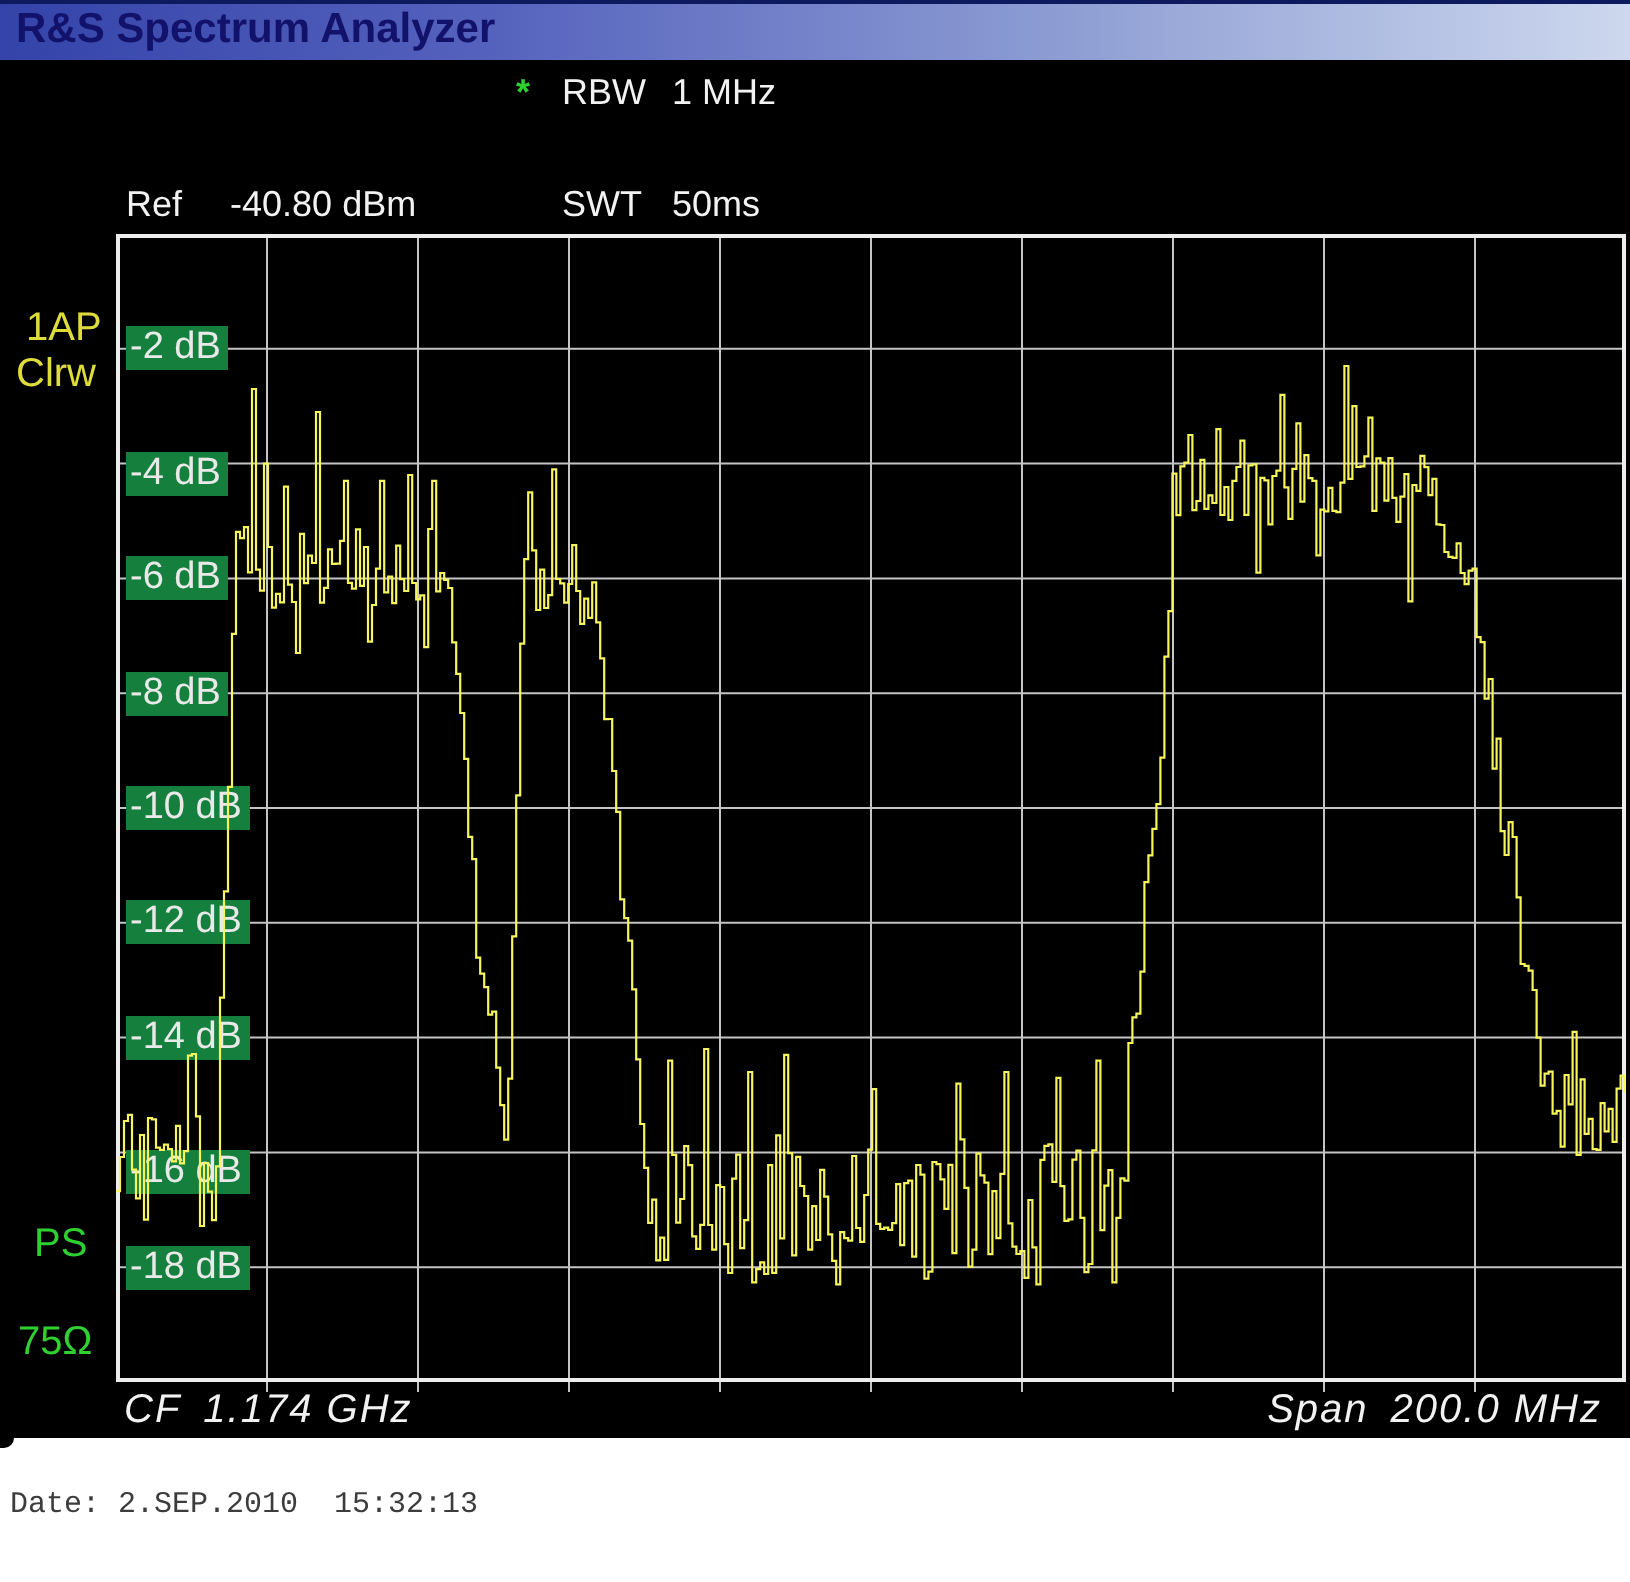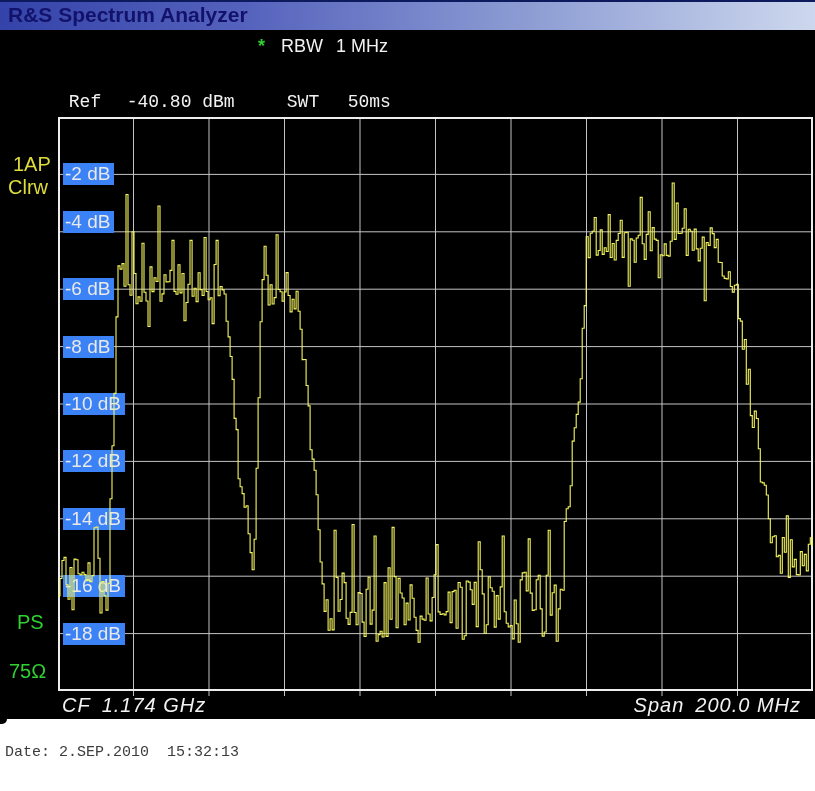--- a/index.html
+++ b/index.html
@@ -20,21 +20,21 @@
   .ast{display:inline-block;width:18px;color:#2fd132;font-weight:bold;font-size:18px;}
   .hlabel{display:inline-block;width:47px;}
   .hlabel2{display:inline-block;width:50px;}
   .col1{position:absolute;left:40px;}
   .col2{position:absolute;left:258px;}
   
   .plot{position:absolute;left:58px;top:117px;width:755px;height:574px;}
   .plot svg{position:absolute;left:0;top:0;overflow:visible;}
   #grid-svg{z-index:1;}
   .ylabels{position:absolute;left:0;top:0;width:100%;height:100%;z-index:2;}
-  .ylab{position:absolute;left:5px;height:22px;line-height:22px;background:#3b82f6;
+  .ylab{position:absolute;left:5px;height:22px;line-height:22px;background:#15803d;
         color:#e9e9e9;font-size:19px;padding:0 4px 0 2px;white-space:nowrap;}
   #trace-svg{z-index:3;pointer-events:none;}
   
   .side{position:absolute;font-size:20px;white-space:nowrap;}
   .yellow{color:#dedc3a;}
   .green{color:#2fd132;}
   
   .footer-bar{position:absolute;left:0;top:691px;width:815px;height:28px;background:#000;
               color:#f2f2f2;font-size:20px;line-height:28px;letter-spacing:1px;font-style:italic;}
   .cf{position:absolute;left:62px;top:0;}
@@ -57,21 +57,21 @@
 
     <div class="hrow" style="top:36px;left:0;width:815px;">
       <span class="col2">
         <span class="ast">*</span>
         <span class="hlabel2">RBW</span>
         <span>1 MHz</span>
       </span>
     </div>
 
 
-    <div class="hrow" style="top:92px;left:0;width:815px;font-family:Liberation Mono, monospace;">
+    <div class="hrow" style="top:92px;left:0;width:815px;">
       <span class="col1">
         <span class="ast"></span>
         <span class="hlabel">Ref</span>
         <span>-40.80 dBm</span>
       </span>
       <span class="col2">
         <span class="ast"></span>
         <span class="hlabel2">SWT</span>
         <span>50ms</span>
       </span>
@@ -107,21 +107,21 @@
           <line x1="0" y1="229.6" x2="755" y2="229.6" stroke="#c4c4c4" stroke-width="1"></line>
           <line x1="0" y1="287" x2="755" y2="287" stroke="#c4c4c4" stroke-width="1"></line>
           <line x1="0" y1="344.4" x2="755" y2="344.4" stroke="#c4c4c4" stroke-width="1"></line>
           <line x1="0" y1="401.8" x2="755" y2="401.8" stroke="#c4c4c4" stroke-width="1"></line>
           <line x1="0" y1="459.2" x2="755" y2="459.2" stroke="#c4c4c4" stroke-width="1"></line>
           <line x1="0" y1="516.6" x2="755" y2="516.6" stroke="#c4c4c4" stroke-width="1"></line>
           <rect x="1" y="1" width="753" height="572" fill="none" stroke="#ededed" stroke-width="2"></rect>
         </svg>
       <div class="ylabels" id="ylabels">
           <div class="ylab" style="top: 46.4px;">-2 dB</div>
-          <div class="ylab" style="top: 94px;">-4 dB</div>
+          <div class="ylab" style="top: 109px;">-4 dB</div>
           <div class="ylab" style="top: 161.2px;">-6 dB</div>
           <div class="ylab" style="top: 218.6px;">-8 dB</div>
           <div class="ylab" style="top: 276px;">-10 dB</div>
           <div class="ylab" style="top: 333.4px;">-12 dB</div>
           <div class="ylab" style="top: 390.8px;">-14 dB</div>
           <div class="ylab" style="top: 458px;">-16 dB</div>
           <div class="ylab" style="top: 505.6px;">-18 dB</div>
         </div>
       <svg id="trace-svg" width="755" height="574" viewBox="0 0 755 574">
           <path d="M0 478.6H2.0V461.5H4.0V443.5H6.0V440.4H8.0V467.8H10.0V482.2H12.0V450.5H14.0V492.8H16.0V442.1H18.0V442.7H20.0V456.8H22.0V457.9H24.0V455.3H26.0V457.6H28.0V463.7H30.0V445.9H32.0V464.7H34.0V458.6H36.0V410.8H38.0V410.0H40.0V441.2H42.0V496.0H44.0V464.5H46.0V478.8H48.0V493.1H50.0V466.2H52.0V381.8H54.0V328.7H56.0V276.4H58.0V199.9H60.0V148.9H62.0V152.1H64.0V146.6H66.0V169.2H68.0V77.5H70.0V167.8H72.0V178.3H74.0V114.8H76.0V156.5H78.0V186.8H80.0V179.9H82.0V184.2H84.0V126.3H86.0V175.3H88.0V184.0H90.0V209.5H92.0V149.9H94.0V174.6H96.0V160.8H98.0V164.5H100.0V89.0H102.0V184.3H104.0V176.9H106.0V157.7H108.0V164.9H110.0V164.8H112.0V153.4H114.0V123.4H116.0V174.4H118.0V177.3H120.0V147.7H122.0V175.9H124.0V156.5H126.0V203.8H128.0V185.5H130.0V167.3H132.0V123.4H134.1V179.2H136.1V171.3H138.1V184.6H140.1V155.8H142.1V172.6H144.1V178.5H146.1V120.5H148.1V174.5H150.1V182.7H152.1V180.7H154.1V206.6H156.1V147.5H158.1V123.4H160.1V178.7H162.1V169.5H164.1V172.9H166.1V177.0H168.1V204.2H170.1V219.9H172.1V239.5H174.1V262.4H176.1V301.4H178.1V312.6H180.1V361.8H182.1V369.8H184.1V376.6H186.1V390.3H188.1V388.8H190.1V416.8H192.1V435.6H194.1V452.8H196.1V422.3H198.1V351.2H200.1V280.7H202.1V204.8H204.1V162.6H206.1V129.2H208.1V158.2H210.1V188.0H212.1V167.8H214.1V187.0H216.1V180.6H218.1V117.7H220.1V172.5H222.1V174.7H224.1V184.3H226.1V175.0H228.1V155.6H230.1V178.5H232.1V194.9H234.1V182.3H236.1V191.9H238.1V174.2H240.1V194.2H242.1V212.2H244.1V242.6H246.1V242.5H248.1V268.5H250.1V288.9H252.1V332.7H254.1V342.1H256.1V353.3H258.1V377.7H260.1V412.7H262.1V445.0H264.1V466.9H266.1V494.4H268.1V482.8H270.1V513.2H272.1V501.8H274.1V512.9H276.1V413.3H278.1V460.4H280.1V494.3H282.1V482.5H284.1V456.1H286.1V465.6H288.1V501.2H290.1V507.4H292.1V495.4H294.1V407.5H296.1V495.5H298.1V507.8H300.1V475.6H302.1V476.5H304.1V505.1H306.1V519.5H308.1V472.3H310.1V460.3H312.1V507.1H314.1V493.1H316.1V419.0H318.1V524.2H320.1V517.6H322.1V514.2H324.1V520.0H326.1V465.6H328.1V519.4H330.1V450.7H332.1V502.2H334.1V410.4H336.1V459.6H338.1V510.7H340.1V461.4H342.1V476.0H344.1V481.0H346.1V507.8H348.1V486.1H350.1V503.0H352.1V467.9H354.1V481.3H356.1V500.2H358.1V513.4H360.1V525.2H362.1V499.1H364.1V502.1H366.1V503.3H368.1V461.0H370.1V497.0H372.1V503.9H374.1V480.5H376.1V457.8H378.1V427.6H380.1V494.9H382.1V497.5H384.1V496.8H386.1V497.9H388.1V494.6H390.1V475.1H392.1V505.6H394.1V474.6H396.1V473.3H398.1V511.3H400.1V465.5H402.2V470.3H404.2V522.3H406.2V518.8H408.2V464.0H410.2V465.1H412.2V472.7H414.2V487.4H416.2V465.4H418.2V509.6H420.2V424.8H422.2V452.7H424.2V476.9H426.2V516.3H428.2V507.8H430.2V459.8H432.2V470.7H434.2V474.3H436.2V510.1H438.2V478.6H440.2V502.1H442.2V469.9H444.2V419.0H446.2V494.7H448.2V506.3H450.2V510.0H452.2V508.5H454.2V521.9H456.2V483.0H458.2V506.7H460.2V525.2H462.2V462.9H464.2V455.9H466.2V455.2H468.2V473.9H470.2V421.9H472.2V476.1H474.2V493.4H476.2V492.7H478.2V462.8H480.2V458.3H482.2V491.9H484.2V519.1H486.2V515.0H488.2V458.2H490.2V413.3H492.2V498.1H494.2V475.8H496.2V468.1H498.2V524.2H500.2V491.9H502.2V472.2H504.2V473.3H506.2V404.5H508.2V391.7H510.2V389.8H512.2V368.8H514.2V324.1H516.2V310.7H518.2V297.4H520.2V285.1H522.2V261.8H524.2V211.3H526.2V188.6H528.2V119.8H530.2V140.6H532.2V116.2H534.2V114.3H536.2V100.5H538.2V138.1H540.2V133.5H542.2V112.9H544.2V137.4H546.2V130.7H548.2V134.5H550.2V97.6H552.2V140.5H554.2V126.5H556.2V143.0H558.2V123.4H560.2V116.5H562.2V103.3H564.2V140.4H566.2V115.7H568.2V115.2H570.2V169.3H572.2V121.9H574.2V123.2H576.2V145.2H578.2V121.0H580.2V118.3H582.2V80.4H584.2V126.7H586.2V142.4H588.2V117.4H590.2V94.7H592.2V133.8H594.2V110.6H596.2V122.1H598.2V123.4H600.2V160.7H602.2V137.8H604.2V138.7H606.2V126.9H608.2V138.4H610.2V139.1H612.2V124.3H614.2V66.0H616.2V122.4H618.2V86.1H620.2V116.5H622.2V116.2H624.2V111.2H626.2V91.8H628.2V138.4H630.2V112.2H632.2V114.3H634.2V133.3H636.2V112.1H638.2V131.9H640.2V143.9H642.2V131.3H644.2V120.1H646.2V183.7H648.2V125.5H650.2V128.4H652.2V110.9H654.2V116.6H656.2V130.6H658.2V122.4H660.2V145.2H662.2V145.5H664.2V159.0H666.2V161.4H668.3V161.9H670.3V154.7H672.3V169.5H674.3V175.1H676.3V168.3H678.3V167.3H680.3V201.6H682.3V204.1H684.3V232.3H686.3V222.5H688.3V267.3H690.3V252.3H692.3V298.6H694.3V310.5H696.3V294.1H698.3V301.5H700.3V331.7H702.3V365.0H704.3V365.9H706.3V368.3H708.3V378.0H710.3V401.8H712.3V425.8H714.3V419.8H716.3V418.8H718.3V439.8H720.3V438.4H722.3V456.3H724.3V420.5H726.3V435.2H728.3V398.9H730.3V460.4H732.3V422.7H734.3V449.9H736.3V442.4H738.3V457.6H740.3V457.9H742.3V434.6H744.3V448.7H746.3V437.4H748.3V453.9H750.3V427.3H752.3V420.8H754.3V428.8H755" fill="none" stroke="#f6f65c" stroke-width="1.1"></path>

